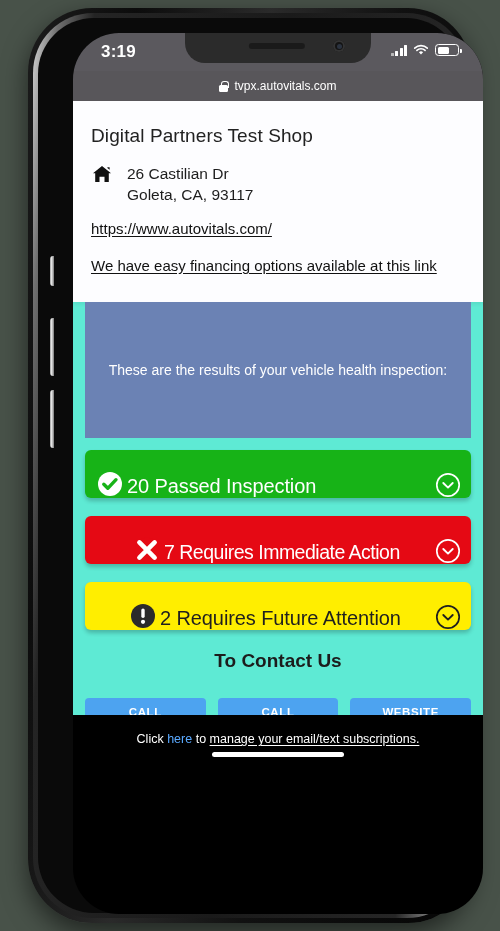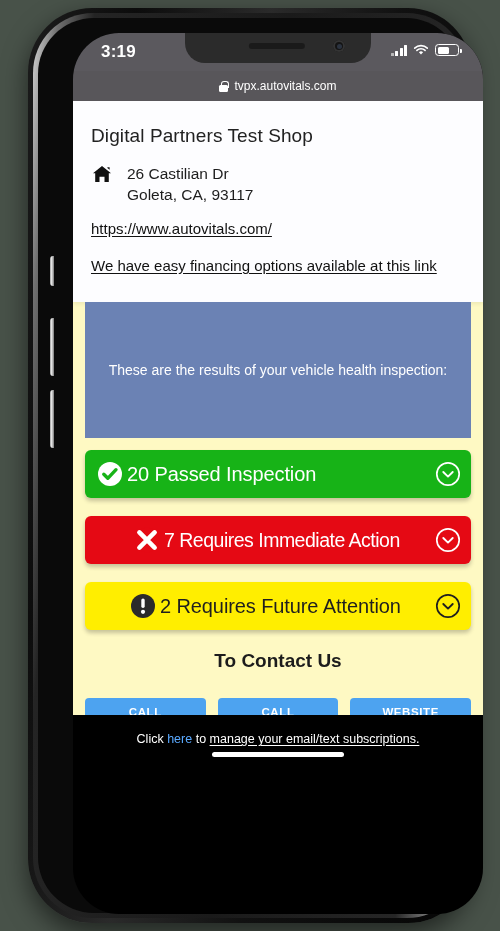--- a/index.html
+++ b/index.html
@@ -126,21 +126,21 @@
     border-bottom:none; border-radius:3px 3px 0 0;
   }
   .lock::after {
     content:""; position:absolute; left:0; bottom:0;
     width:9px; height:6.5px; background:#fff; border-radius:1.5px;
   }
 
   
   .page {
     height: 662px;
-    background: #fef9c3;
+    background: #5eead4;
     overflow: hidden;
     position: relative;
   }
 
   
   .shop-card {
     background: #fdfdff;
     padding: 24px 18px 26px 18px;
     box-shadow: 0 2px 4px rgba(0,0,0,.07);
   }
@@ -174,21 +174,21 @@
     font-size: 14px; line-height: 1.32;
     padding: 0 18px;
   }
 
   
   .bars { margin: 12px 12px 0 12px; }
   .bar {
     position: relative;
     height: 48px;
     border-radius: 6px;
-    display: flex; align-items: center;
+    display: flex; align-items: flex-end;
     padding: 0 10px 0 11px;
     margin-bottom: 18px;
     box-shadow: 0 3px 4px rgba(0,0,0,.22);
   }
   .bar-green  { background: #17b317; color:#fff; }
   .bar-red    { background: #e50914; color:#fff;padding-left:48px; }
   .bar-yellow { background: #ffee00; color:#1f1f1f;padding-left:44px; }
   .bar-label {
     font-size: 20px; letter-spacing: -.1px; white-space: nowrap;
     flex: 1 1 auto;

